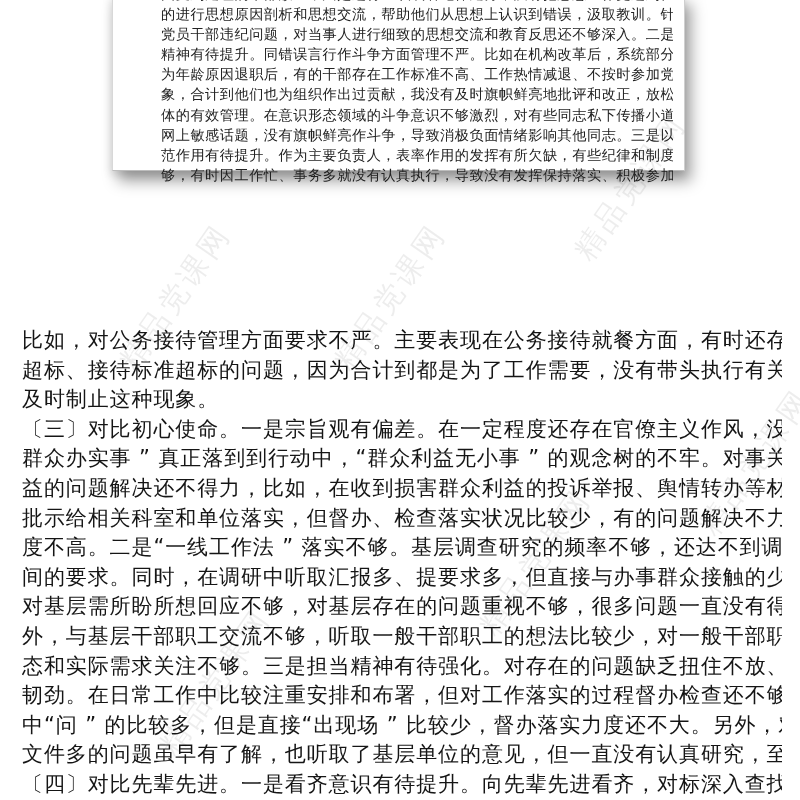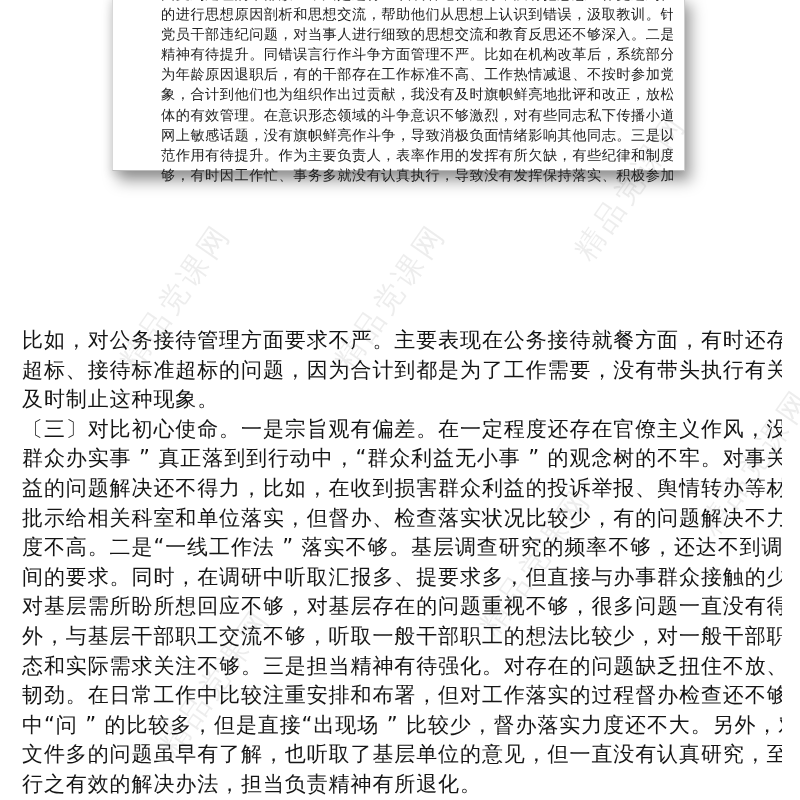--- a/index.html
+++ b/index.html
@@ -62,21 +62,20 @@
   <div class="main-line">益的问题解决还不得力，比如，在收到损害群众利益的投诉举报、舆情转办等材料后，大多</div>
   <div class="main-line">批示给相关科室和单位落实，但督办、检查落实状况比较少，有的问题解决不力，群众满意</div>
   <div class="main-line">度不高。二是“一线工作法 ” 落实不够。基层调查研究的频率不够，还达不到调研次数和时</div>
   <div class="main-line">间的要求。同时，在调研中听取汇报多、提要求多，但直接与办事群众接触的少、交流的少，</div>
   <div class="main-line">对基层需所盼所想回应不够，对基层存在的问题重视不够，很多问题一直没有得以解决。另</div>
   <div class="main-line">外，与基层干部职工交流不够，听取一般干部职工的想法比较少，对一般干部职工的思想动</div>
   <div class="main-line">态和实际需求关注不够。三是担当精神有待强化。对存在的问题缺乏扭住不放、一抓到底的</div>
   <div class="main-line">韧劲。在日常工作中比较注重安排和布署，但对工作落实的过程督办检查还不够，日常工作</div>
   <div class="main-line">中“问 ” 的比较多，但是直接“出现场 ” 比较少，督办落实力度还不大。另外，对市局会议多、</div>
   <div class="main-line">文件多的问题虽早有了解，也听取了基层单位的意见，但一直没有认真研究，至今没有拿出</div>
-  <div class="main-line">行之有效的解决办法，担当负责精神有所退化。</div>
   <div class="main-line">〔四〕对比先辈先进。一是看齐意识有待提升。向先辈先进看齐，对标深入查找自身差距</div>
 </div>
 
 <div class="watermark" style="left:110px; top:355px;">精品党课网</div>
 <div class="watermark" style="left:325px; top:355px;">精品党课网</div>
 <div class="watermark" style="left:565px; top:245px;">精品党课网</div>
 <div class="watermark" style="left:150px; top:740px;">精品党课网</div>
 <div class="watermark" style="left:470px; top:620px;">精品党课网</div>
 <div class="watermark" style="left:690px; top:520px;">精品党课网</div>
 

